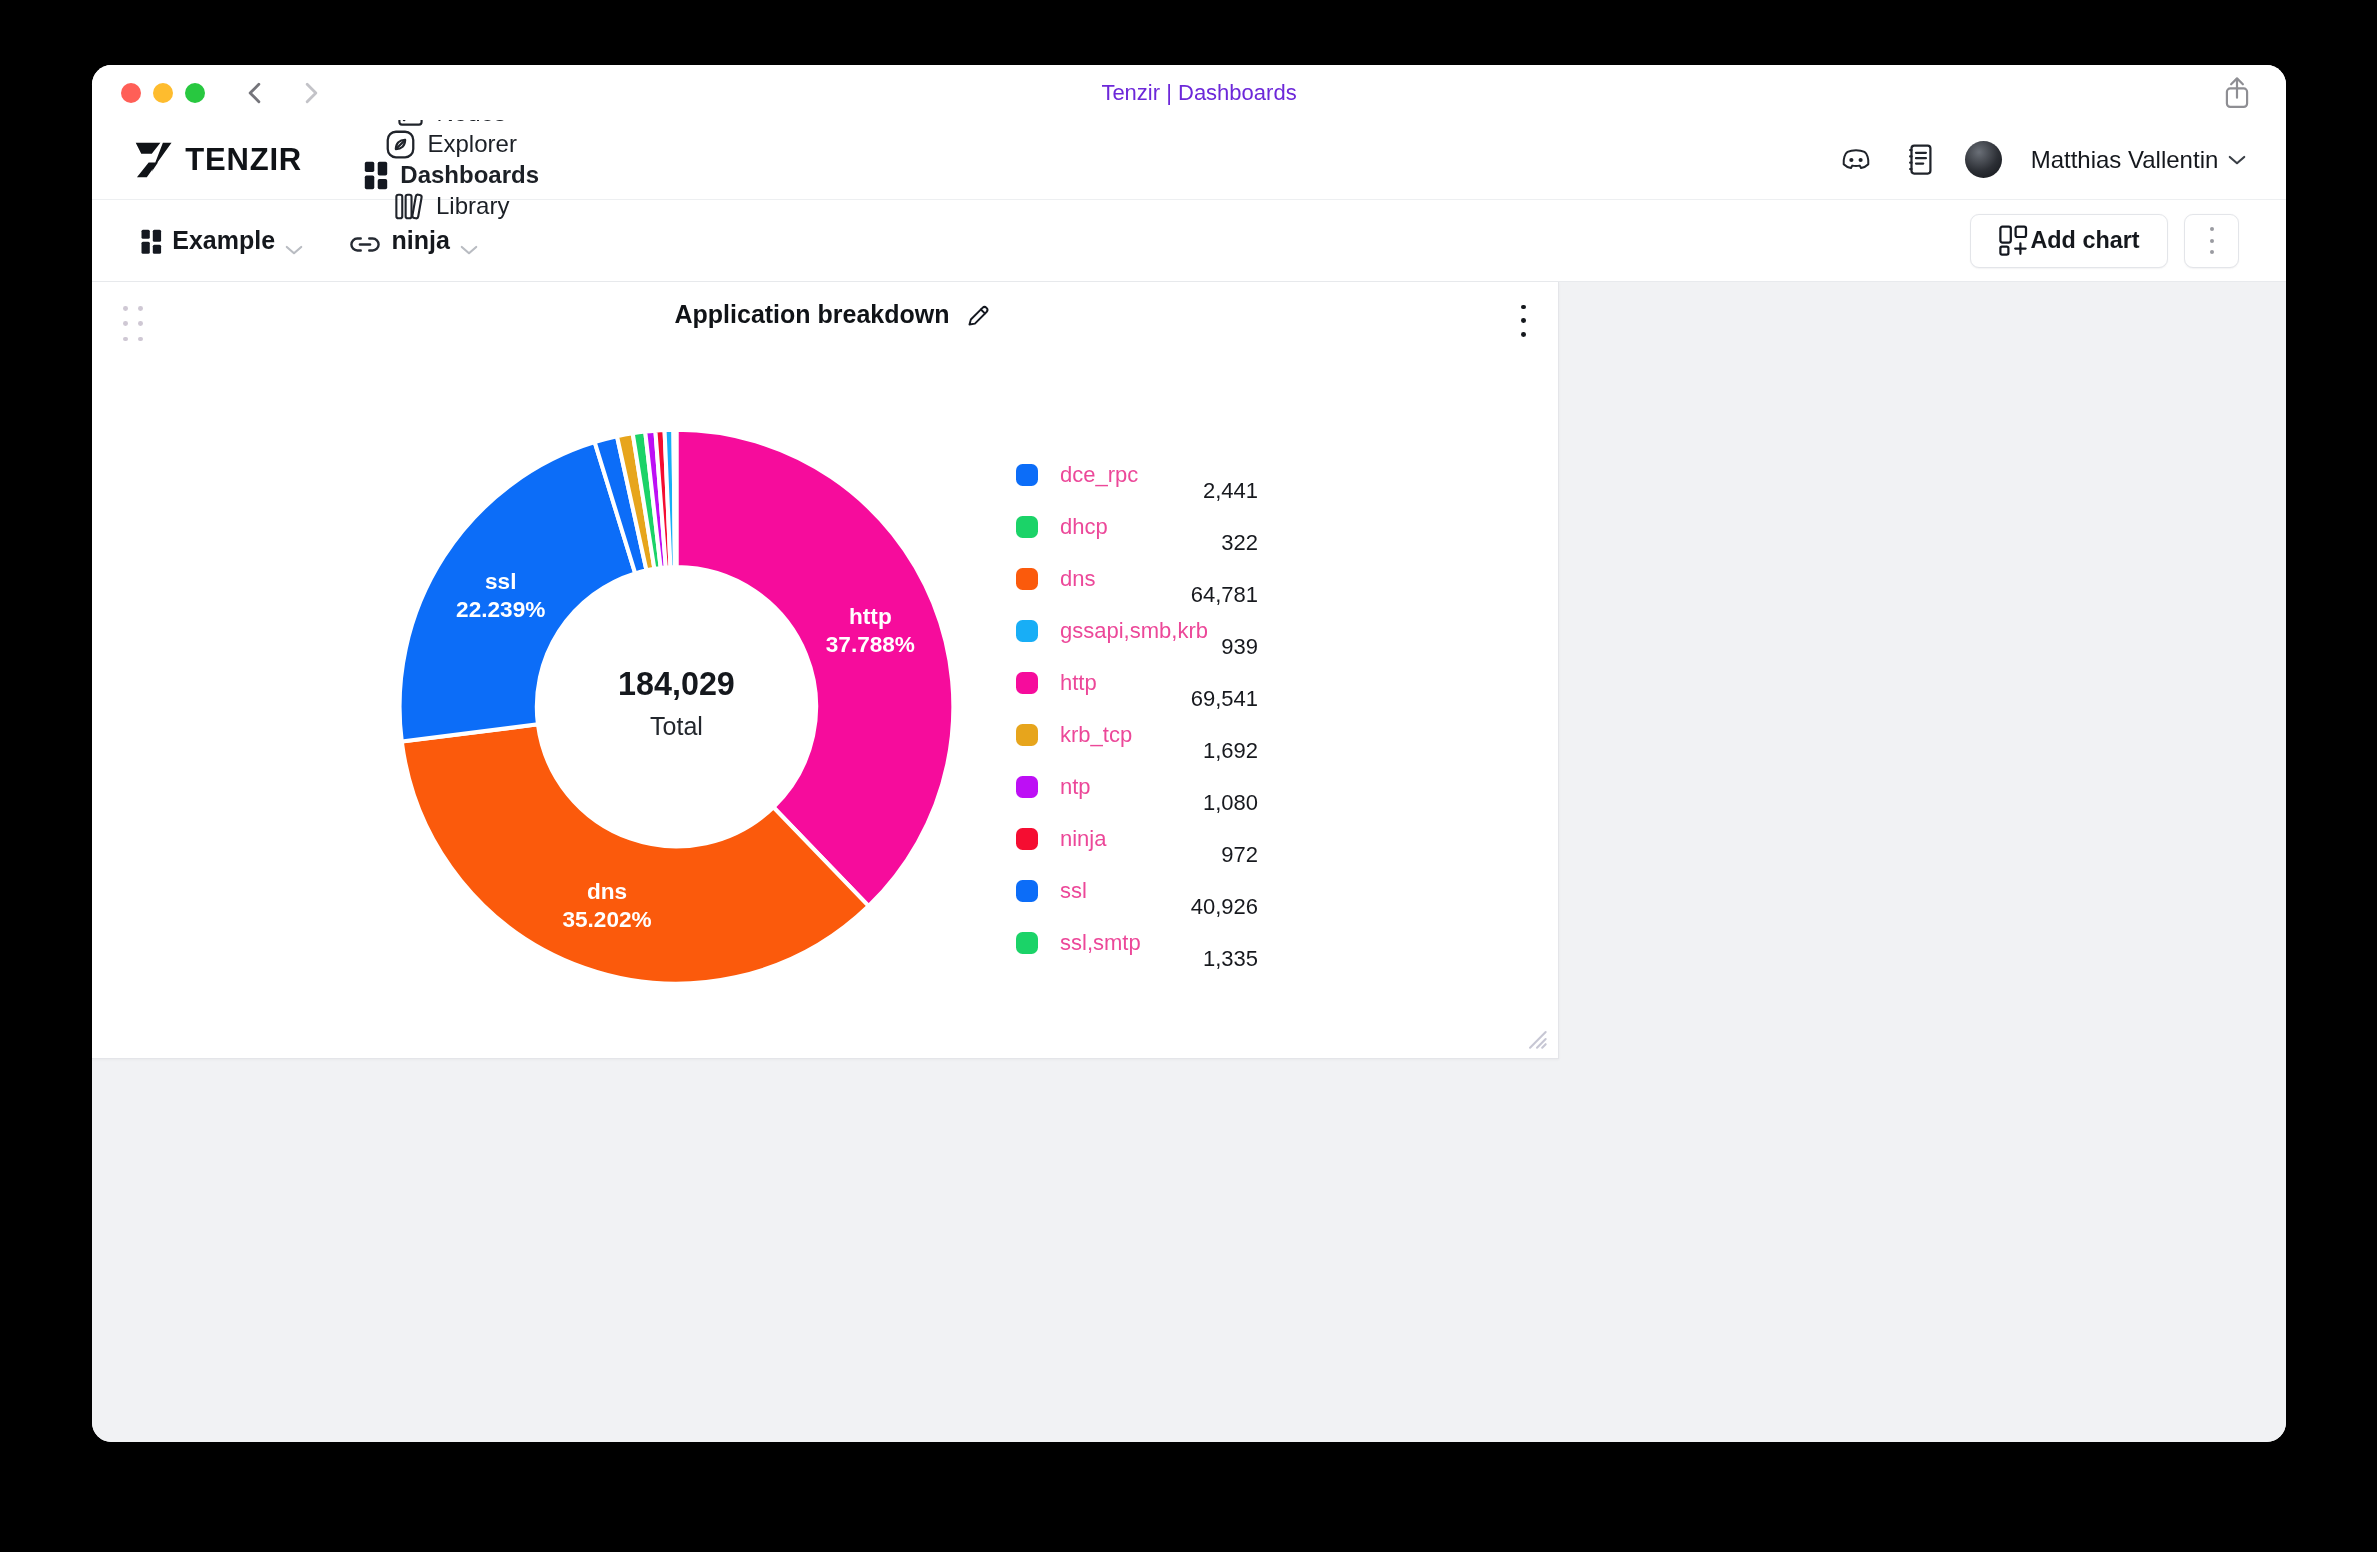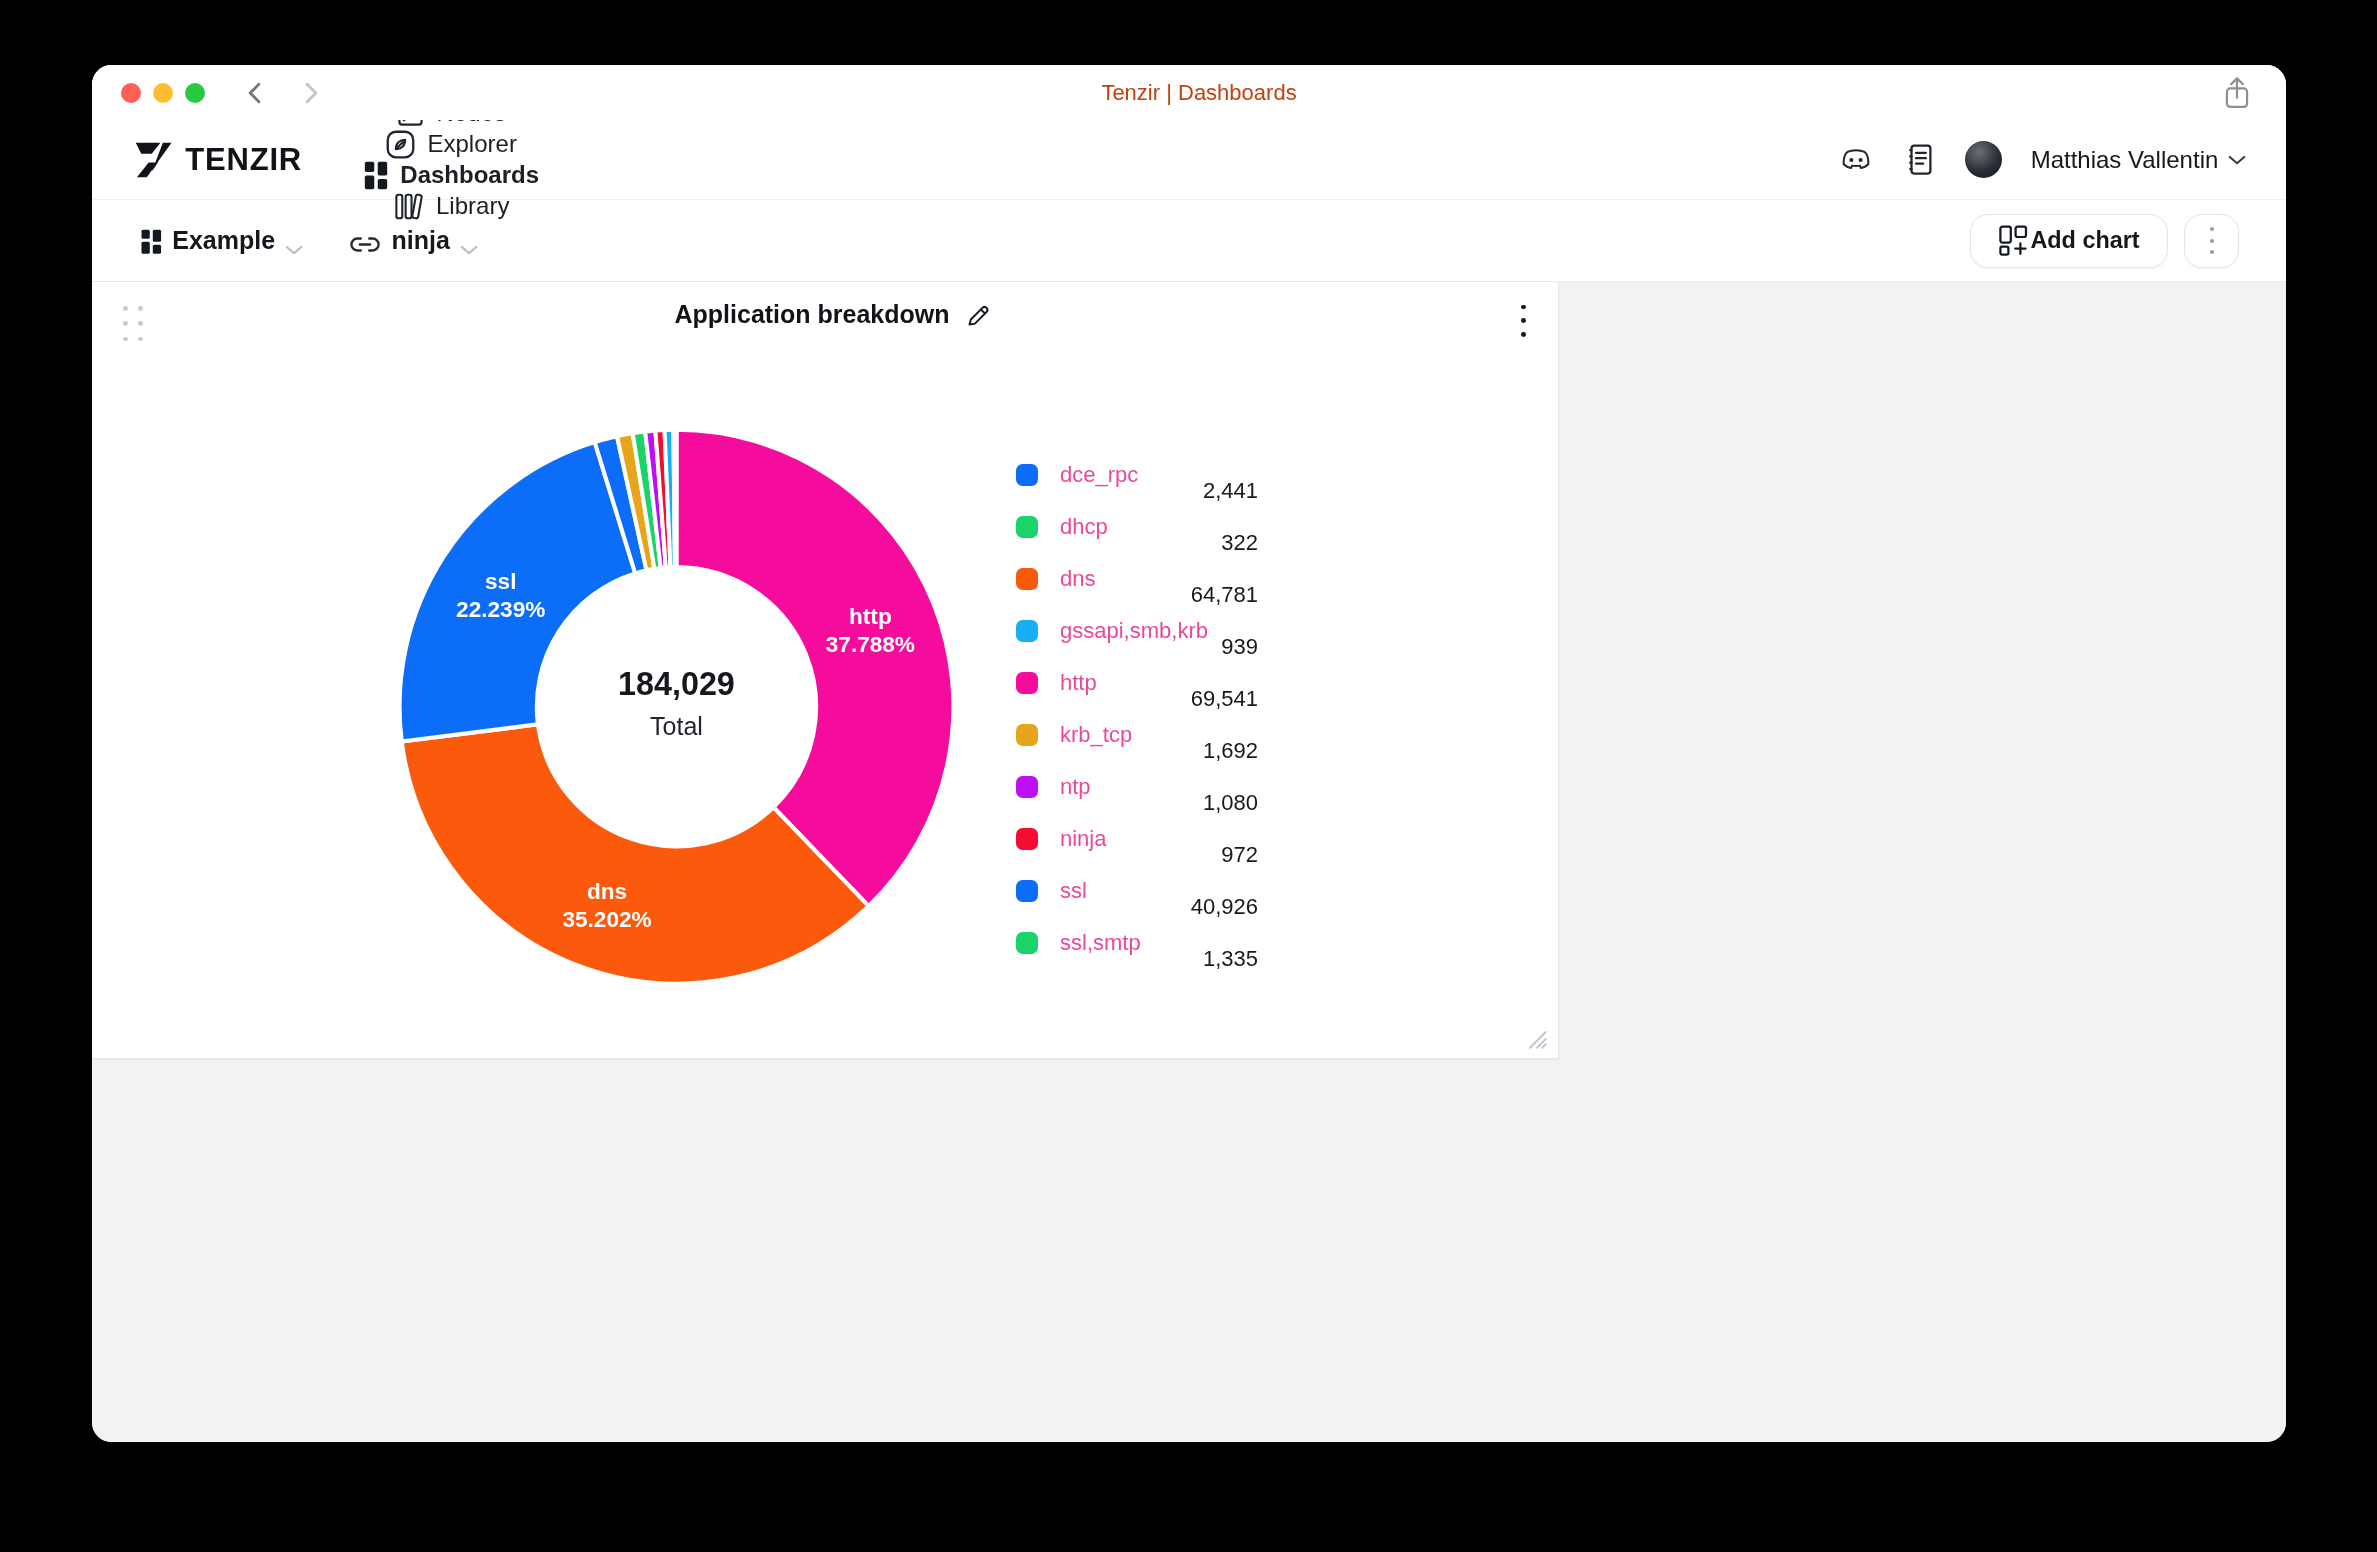--- a/index.html
+++ b/index.html
@@ -8,41 +8,41 @@
   .window{position:absolute;left:92px;top:65px;width:2194px;height:1377px;
           background:#f1f2f4;border-radius:19.4px;overflow:hidden;}
   
   .titlebar{position:relative;height:55px;background:#fff;display:flex;align-items:center;}
   .lights{display:flex;gap:12px;margin-left:29px;}
   .light{width:20px;height:20px;border-radius:50%;}
   .light.red{background:#ff5f57;}
   .light.yellow{background:#febc2e;}
   .light.green{background:#28c840;}
   .navarrows{display:flex;gap:36px;margin-left:39px;}
-  .tb-title{position:absolute;left:0;right:0;text-align:center;font-size:22px;color:#c2410c;padding-left:20px;}
+  .tb-title{position:absolute;left:0;right:0;text-align:center;font-size:22px;color:#6d28d9;padding-left:20px;}
   .share{position:absolute;right:32px;top:9.7px;}
   
   .navbar{height:79px;background:#fff;display:flex;align-items:center;border-bottom:0.8px solid #edeff1;}
   .brand{display:flex;align-items:center;gap:11.3px;margin-left:40px;}
   .brand-word{font-size:31px;font-weight:800;letter-spacing:0.8px;color:#101317;}
   .navitems{display:flex;align-items:center;margin-left:61px;flex-direction:column;}
   .navitem{display:flex;align-items:center;gap:11.3px;font-size:24px;color:#1c2026;cursor:pointer;}
   .navitem .lbl{font-weight:400;}
   .navitem.active .lbl{font-weight:700;text-align:center;}
   .nav-right{margin-left:auto;display:flex;align-items:center;gap:29px;margin-right:40px;}
   .avatar{width:37px;height:37px;border-radius:50%;
           background:radial-gradient(circle at 38% 30%,#6a6f77 0%,#2c2f35 55%,#101216 100%);}
   .username{font-size:24px;font-weight:500;color:#15181d;display:flex;align-items:center;gap:9.7px;}
   
   .toolbar{height:81px;background:#fff;display:flex;align-items:center;border-bottom:0.8px solid #e8eaed;}
   .selector{display:flex;align-items:flex-end;gap:9.7px;margin-left:48px;font-size:25px;font-weight:700;color:#15181d;cursor:pointer;}
   .selector.second{margin-left:45px;font-weight:700;}
   .toolbar-right{margin-left:auto;display:flex;align-items:center;gap:16px;margin-right:47px;}
   .btn{display:flex;align-items:center;justify-content:center;height:52px;background:#fff;
-       border:1.2px solid #e3e5e9;border-radius:18px;box-shadow:0 0.8px 1.6px rgba(20,24,32,.05);cursor:pointer;}
+       border:1.2px solid #e3e5e9;border-radius:9px;box-shadow:0 0.8px 1.6px rgba(20,24,32,.05);cursor:pointer;}
   .btn.addchart{padding:0 27.4px;font-size:23.4px;font-weight:700;color:#15181d;}
   .btn.kebab-btn{width:53px;}
   .dots-v{display:flex;flex-direction:column;gap:7.3px;align-items:center;}
   .dots-v i{width:4px;height:4px;border-radius:50%;background:#9a9ba1;}
   
   .content{position:relative;height:1162px;background:#f1f2f4;}
   .card{position:absolute;left:0;top:0;width:1466px;height:776px;background:#fff;
         border-right:1.2px solid #e4e5e9;border-bottom:1.2px solid #e4e5e9;box-shadow:0 0.8px 2.4px rgba(20,24,32,.04);}
   .drag-dots{position:absolute;left:31px;top:24px;display:grid;grid-template-columns:repeat(2,4.8px);
              grid-template-rows:repeat(3,4.8px);gap:10.5px;cursor:grab;}

